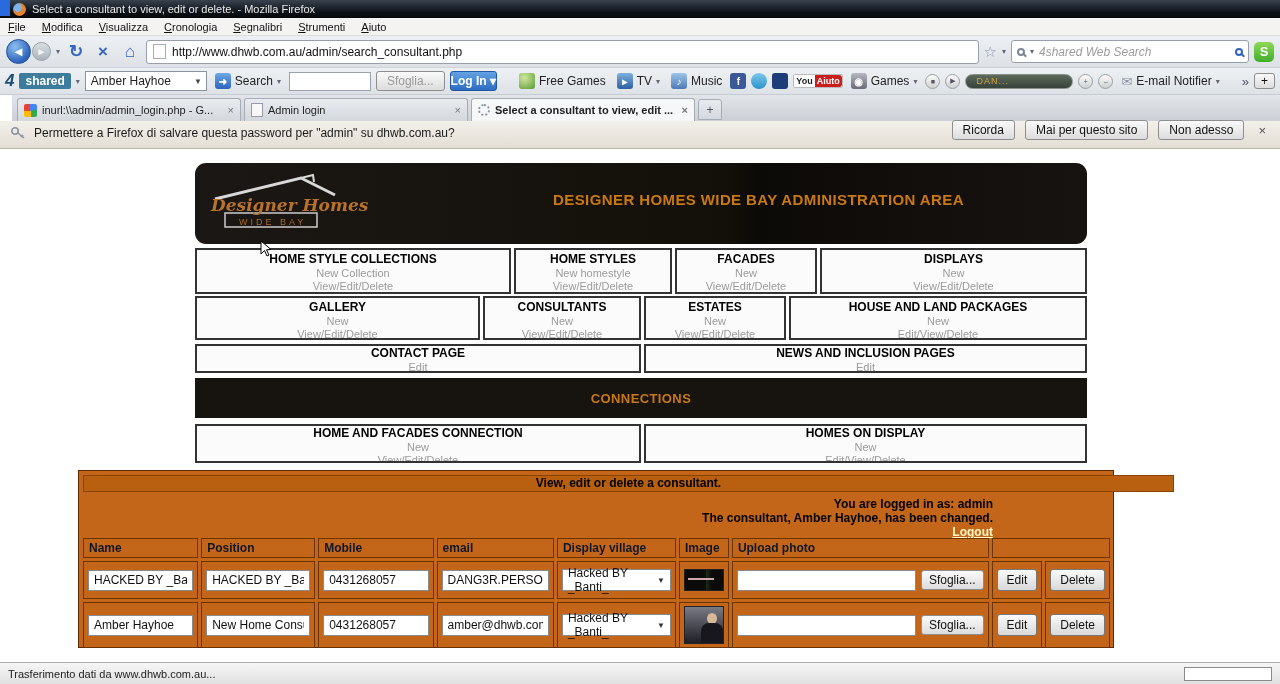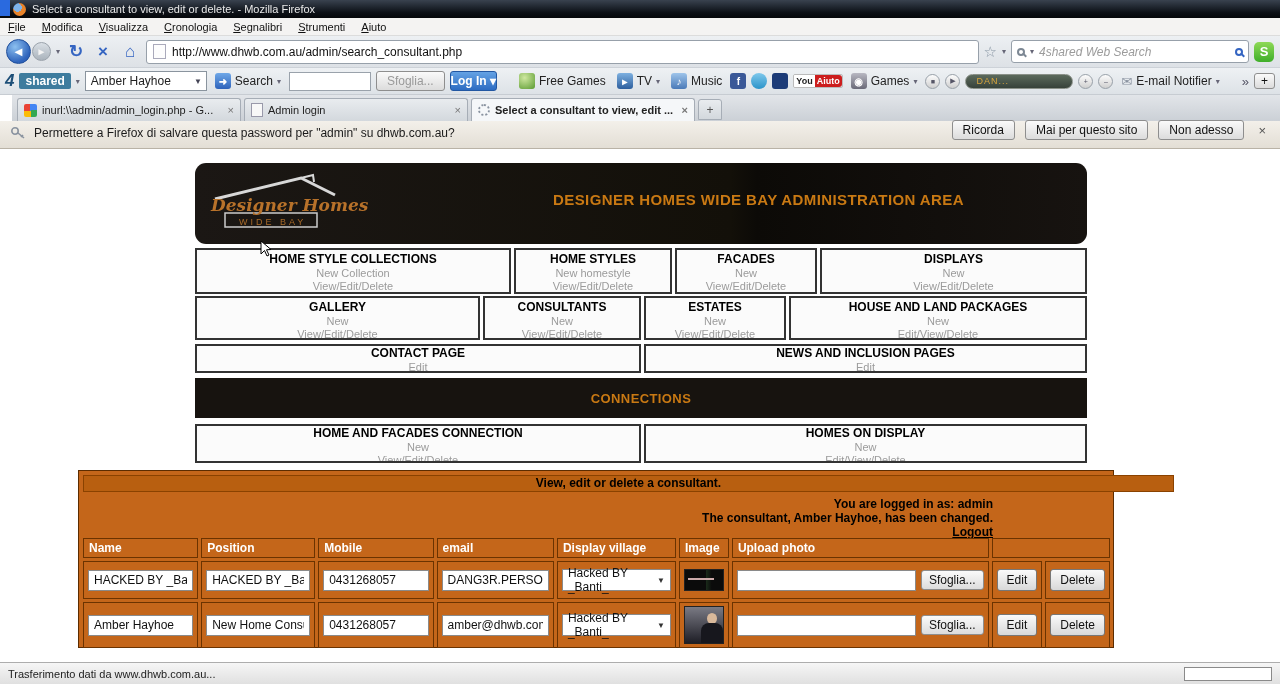--- a/index.html
+++ b/index.html
@@ -120,25 +120,25 @@
     color:#c97913; font-weight:bold; font-size:13px; letter-spacing:0.4px;
     display:flex; align-items:center; justify-content:center; }
 
   
   .panel { position:absolute; left:78px; top:321px; width:1036px; height:178px;
     background:#c4661a; border:1px solid #5c2c00; }
   .band { position:absolute; left:4px; top:4px; width:1091px; height:17px; background:#b85f10;
     border:1px solid #8a4200; color:#000; font-weight:bold; font-size:12px; text-align:center; line-height:15px; }
   .info { position:absolute; right:120px; top:26px; text-align:right; font-size:12px; font-weight:bold;
     color:#000; line-height:14px; }
-  .logout { color:#000000; text-decoration:underline; font-weight:bold; font-size:12px; }
+  .logout { color:#fef9c3; text-decoration:underline; font-weight:bold; font-size:12px; }
 
   table.ctable { position:absolute; left:1px; top:64px; border-collapse:separate; border-spacing:3px;
     table-layout:fixed; }
-  .ctable th { border:1px solid #6b3300; font-size:12px; font-weight:bold; color:#ffffff; text-align:left;
+  .ctable th { border:1px solid #6b3300; font-size:12px; font-weight:bold; color:#0f172a; text-align:left;
     padding:2px 5px; height:17px; }
   .ctable td { border:1px solid #6b3300; height:38px; vertical-align:middle; padding:3px 4px; }
   .cell-input { width:100%; height:21px; border:1px solid #8a8a8a; background:#fff; font-size:12px;
     padding:0 5px; font-family:"Liberation Sans", sans-serif; color:#111; }
   .dd { height:22px; background:#fff; border:1px solid #8a8a8a; display:flex; align-items:center;
     font-size:12px; padding-left:5px; color:#111; }
   .dd .arr { margin-left:auto; font-size:8px; color:#333; padding:0 5px; }
   .thumb1 { width:40px; height:22px; margin:0 auto;
     background:linear-gradient(90deg,#0b0b0b 55%, #1a2a1a 56%, #0b0b0b 70%);
     border:1px solid #222; position:relative; }

